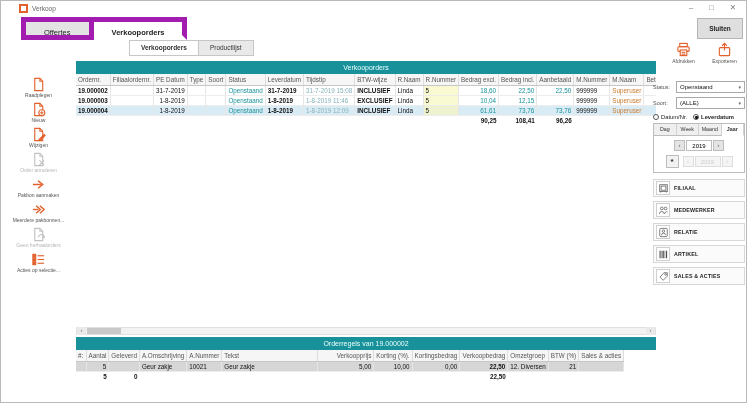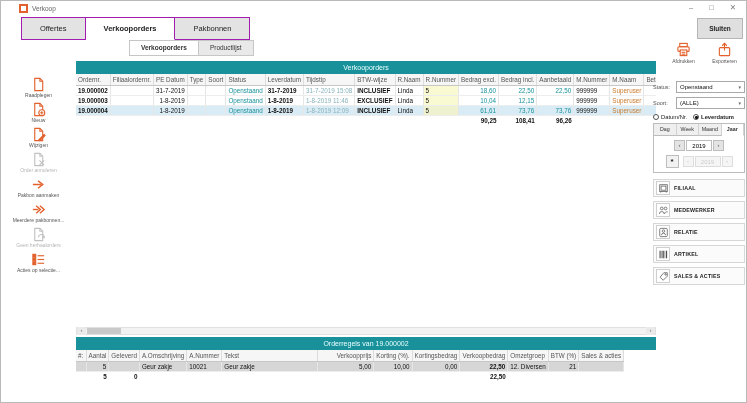--- a/index.html
+++ b/index.html
@@ -11,21 +11,21 @@
   }
   
   #titlebar { position:absolute; top:0; left:0; right:0; height:15px; background:#fff; }
   #app-icon { position:absolute; left:18px; top:3px; width:9px; height:9px; background:#e2612c; }
   #app-icon:after { content:""; position:absolute; left:2px; top:2px; width:5px; height:5px; background:#fff; }
   #app-title { position:absolute; left:31px; top:4px; font-size:6.5px; color:#666; }
   #win-controls { position:absolute; right:10px; top:2px; display:flex; gap:16px; color:#777; font-size:7.5px; }
   #win-controls span { cursor:default; }
   
   #maintabs { position:absolute; left:20px; top:16px; display:flex; }
-  .tab { height:23px; line-height:21px; padding:0 18px; background:#e3e3e3; border:1px solid #a21caf;
+  .tab { height:23px; line-height:21px; padding:0 18px; background:#e3e3e3; border:5px solid #a21caf;
          font-size:7.5px; color:#222; text-align:center; }
   .tab + .tab { border-left:none; }
   .tab.active { background:#fff; font-weight:bold; border-bottom-color:#fff; }
   #subtabs { position:absolute; left:128px; top:39px; display:flex; }
   .subtab { height:16px; line-height:14px; padding:0 11px; background:#e9e9e9; border:1px solid #c6c6c6;
             font-size:6.5px; color:#333; }
   .subtab + .subtab { border-left:none; }
   .subtab.active { background:#fff; font-weight:bold; }
   #sluiten-btn { position:absolute; right:3px; top:17px; width:46px; height:21px; background:#dfdfdf;
                  border:1px solid #b5b5b5; font-size:6.5px; font-weight:bold; color:#222; text-align:center; line-height:19px; }
@@ -105,21 +105,20 @@
     <div id="win-controls">
       <span>–</span>
       <span>□</span>
       <span>✕</span>
     </div>
   </div>
 
   <div id="maintabs">
       <div class="tab">Offertes</div>
       <div class="tab active">Verkooporders</div>
-      <div class="tab">Pakbonnen</div>
     </div>
   <div id="subtabs">
       <div class="subtab active">Verkooporders</div>
       <div class="subtab">Productlijst</div>
     </div>
   <div id="sluiten-btn">Sluiten</div>
 
   <div id="print-export">
     <div class="pe-item">
       <span class="glyph"><svg width="15" height="15" viewBox="0 0 16 16" fill="none" stroke="#e2612c" stroke-width="1.2">

